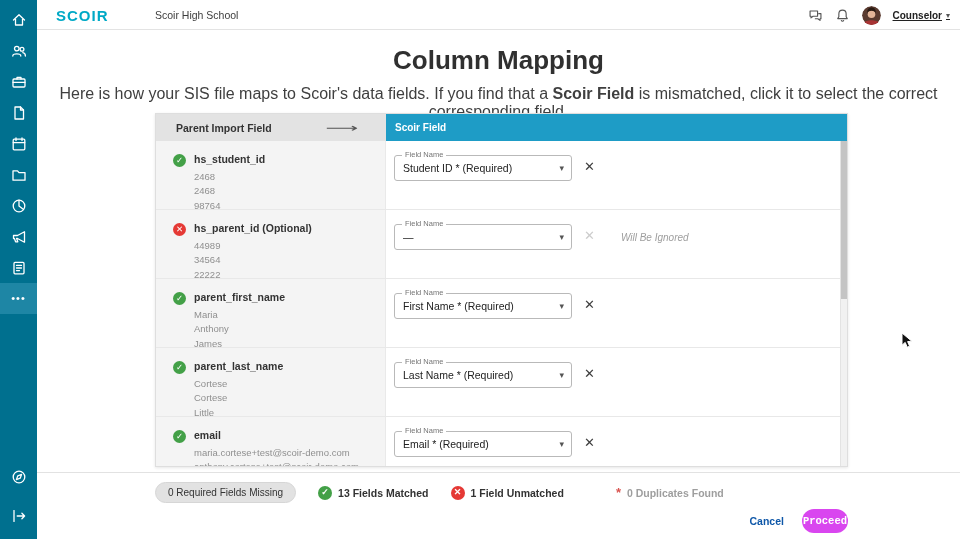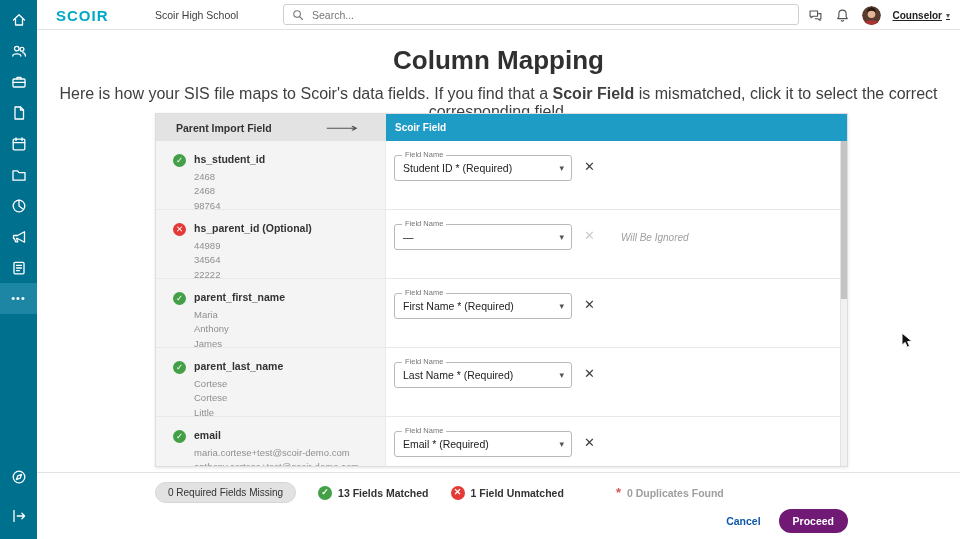--- a/index.html
+++ b/index.html
@@ -131,22 +131,22 @@
   .stat .status-icon { width:14px; height:14px; font-size:9px; margin:0; }
   .stat.dup { color:#9e9e9e; margin-left:30px; }
   .asterisk { color:#d9534f; font-size:13px; line-height:1; }
 
   .actions { position:absolute; top:479px; right:112px; display:flex; align-items:center; gap:18px; }
   .cancel {
     background:none; border:none; cursor:pointer; padding:0;
     color:#0e57a8; font-size:10.5px; font-weight:bold; font-family:inherit;
   }
   .proceed {
-    background:#701a75; border:none; cursor:pointer; border-radius:12px;
-    color:#fff; font-size:10.5px; font-weight:bold; padding:6px 14px; font-family:Liberation Sans, sans-serif;
+    background:#d946ef; border:none; cursor:pointer; border-radius:12px;
+    color:#fff; font-size:10.5px; font-weight:bold; padding:6px 1px; font-family:Liberation Mono, monospace;
   }
 
   .cursor { position:absolute; left:901px; top:332px; z-index:99; pointer-events:none; }
 </style>
 </head>
 <body>
 
 <aside class="sidebar">
   <div class="sb-item">
     <svg viewBox="0 0 16 16" fill="none" stroke="currentColor" stroke-width="1.3" stroke-linecap="round" stroke-linejoin="round">
@@ -216,29 +216,20 @@
     <svg viewBox="0 0 16 16" fill="none" stroke="currentColor" stroke-width="1.3" stroke-linecap="round" stroke-linejoin="round">
         <path d="M3 2.6v10.8"></path>
         <path d="M6.2 8h7.4 M10.9 5.2 13.6 8l-2.7 2.8"></path>
       </svg>
   </div>
 </aside>
 
 <header class="topbar">
   <div class="logo">SCOIR</div>
   <div class="school">Scoir High School</div>
-  <div class="searchbox">
-    <span class="search-icn">
-      <svg viewBox="0 0 16 16" fill="none" stroke="currentColor" stroke-width="1.5" stroke-linecap="round">
-          <circle cx="6.8" cy="6.8" r="4.4"></circle>
-          <path d="M10.2 10.2 14 14"></path>
-        </svg>
-    </span>
-    <input type="text" placeholder="Search..." style="">
-  </div>
   <div class="topbar-right">
     <span class="tb-icn">
       <svg viewBox="0 0 16 16" fill="none" stroke="currentColor" stroke-width="1.2" stroke-linecap="round" stroke-linejoin="round">
           <path d="M2.2 3.2h8v5.6H5.4L3.2 10.6V8.8h-1z"></path>
           <path d="M11.4 6h2.4v5.4h-1v1.8l-2.3-1.8H7.8"></path>
         </svg>
     </span>
     <span class="tb-icn">
       <svg viewBox="0 0 16 16" fill="none" stroke="currentColor" stroke-width="1.2" stroke-linecap="round" stroke-linejoin="round">
           <path d="M8 2.2c-2.5 0-3.9 1.8-3.9 4.1v3L2.9 11.3h10.2L11.9 9.3v-3c0-2.3-1.4-4.1-3.9-4.1z"></path>

